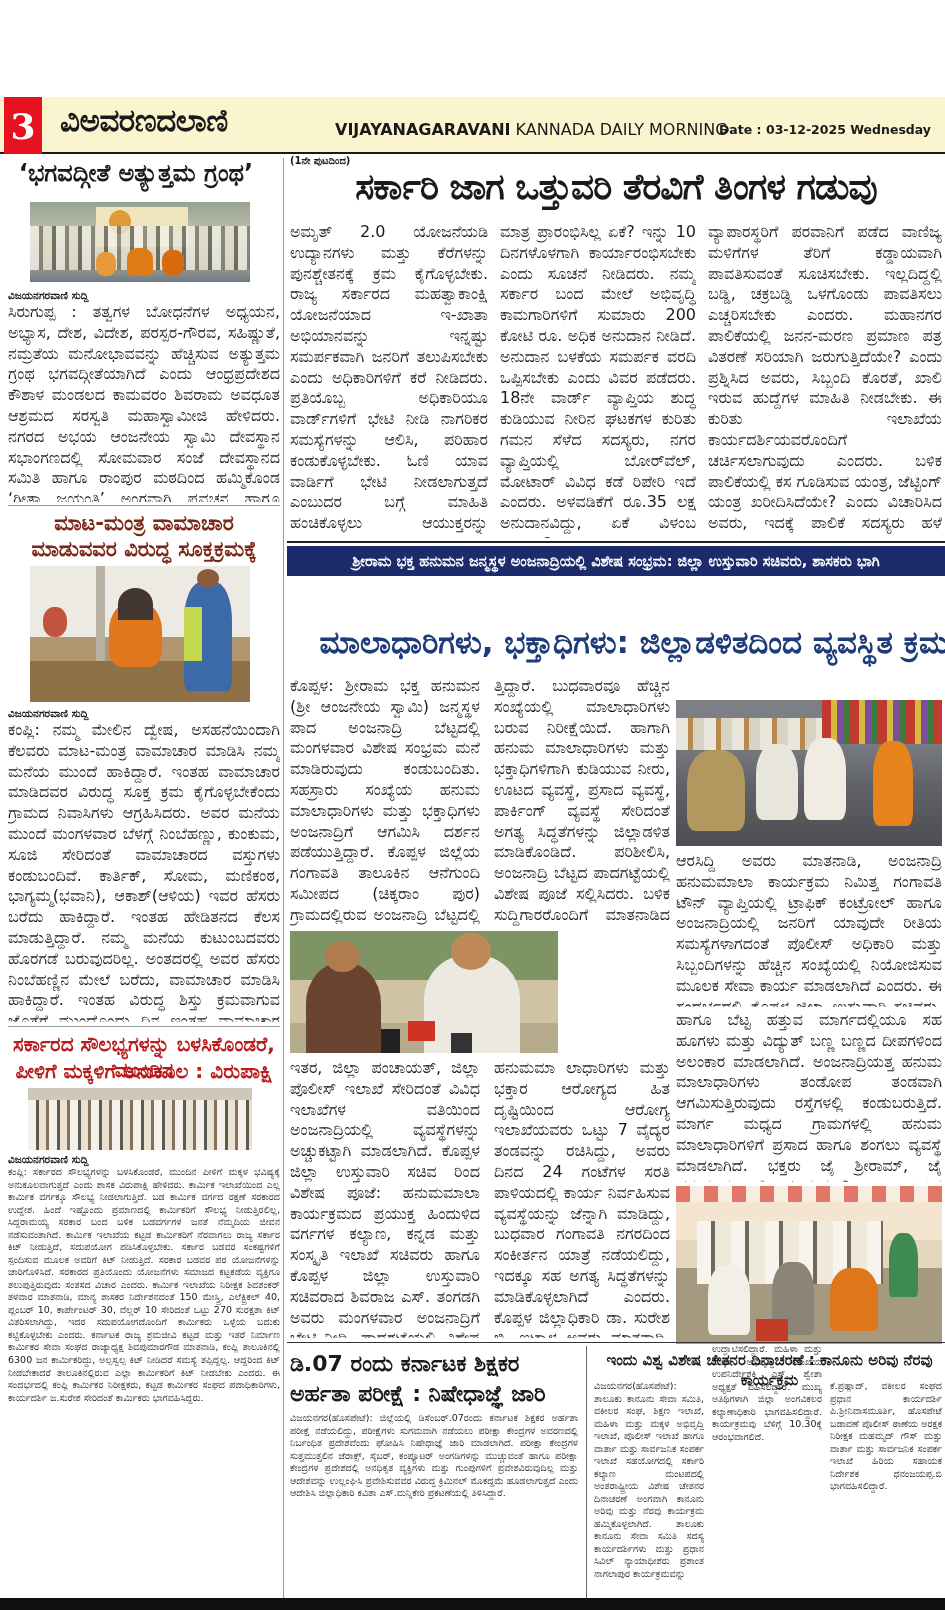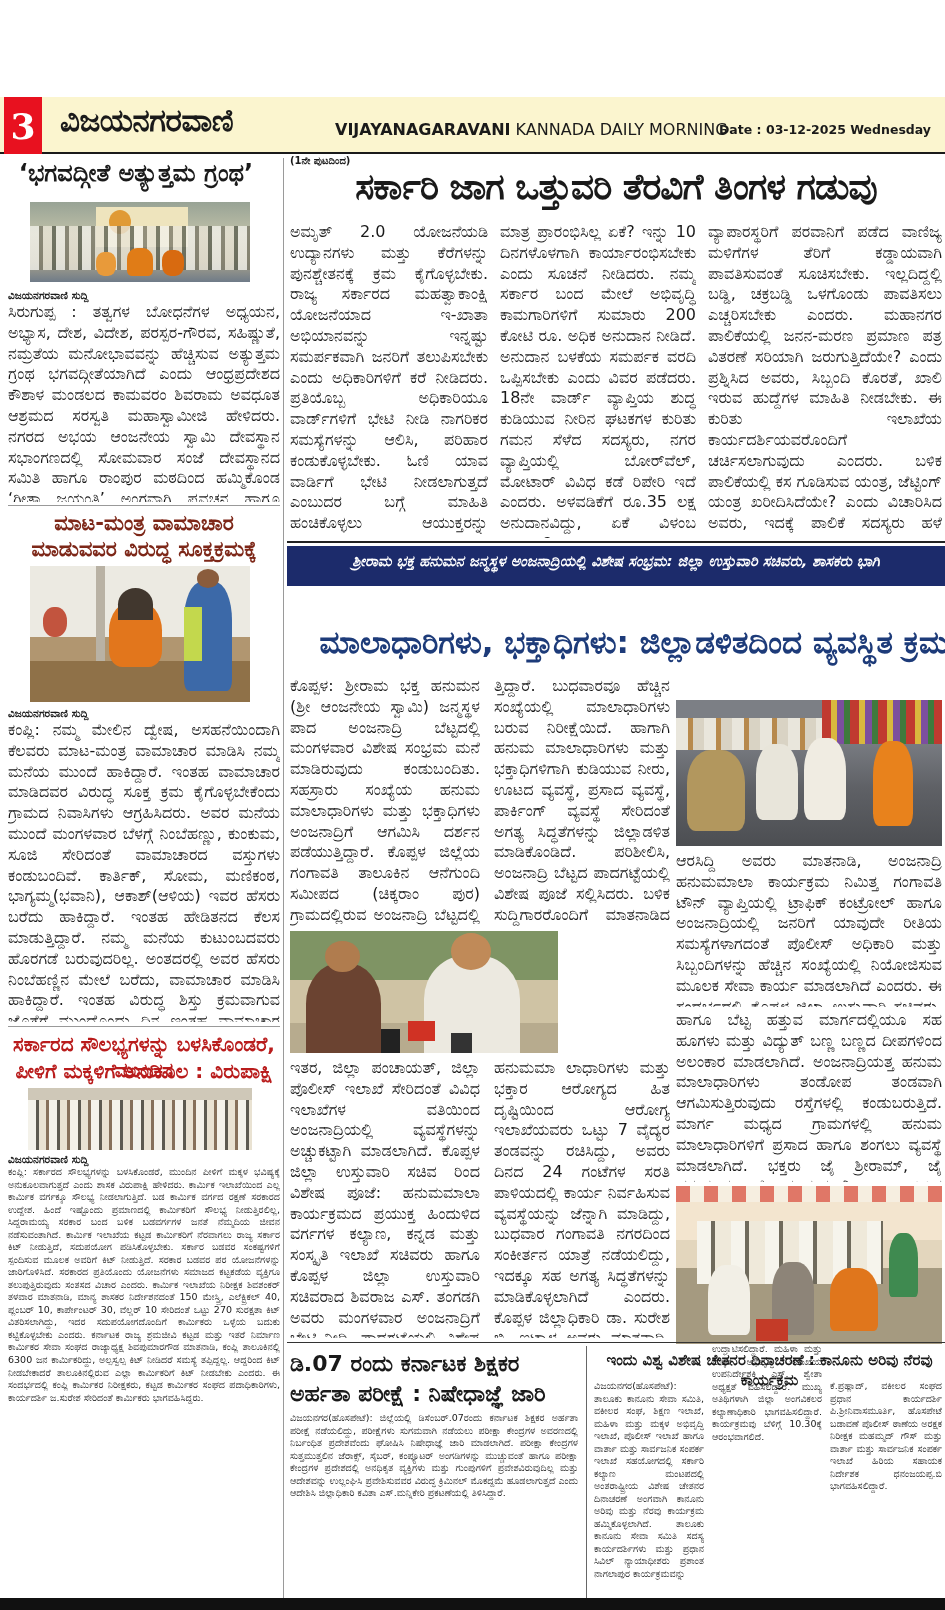--- a/index.html
+++ b/index.html
@@ -22,37 +22,37 @@
   
   .t{font-size:16px;line-height:1.3;text-align:justify;overflow:hidden;}
   .t-sm{font-size:9.5px;line-height:1.32;text-align:justify;overflow:hidden;}
   .dateline{font-size:10.5px;font-weight:bold;}
   .hl1{font-size:24px;font-weight:800;text-align:center;line-height:1.15;}
   .hl2{font-size:21px;font-weight:800;text-align:center;color:#7d2718;line-height:1.25;}
   .hl3{font-size:20px;font-weight:800;text-align:center;color:#b91c1c;line-height:1.3;}
   .main-hl{font-size:36px;font-weight:800;text-align:center;letter-spacing:-1px;line-height:1.1;}
   .cont-tag{font-size:10px;font-weight:bold;}
   .kicker{background:#1c2b6b;color:#ffffff;font-size:14.5px;font-weight:bold;text-align:center;
-          line-height:30px;height:40px;font-style:italic;}
+          line-height:30px;height:30px;}
   .big-blue{font-size:31px;font-weight:800;color:#1d3b79;text-align:center;line-height:1.2;}
   .box-hl{font-size:22px;font-weight:800;text-align:left;line-height:1.3;}
   .box-hl-sm{font-size:15px;font-weight:800;text-align:center;line-height:1.3;}
   
   .ph{overflow:hidden;}
   .blob{position:absolute;}
   .blackbar{background:#111;}
 </style>
 </head>
 <body>
 
 <div class="page">
 
   <div class="abs band"></div>
   <div class="abs pagenum">3</div>
-  <div class="abs mast-kn">ವಿಜಯನಗರವಾಣಿ</div>
+  <div class="abs mast-kn">ವಿಅವರಣದಲಾಣಿ</div>
   <div class="abs mast-en"><b>VIJAYANAGARAVANI</b><span> KANNADA DAILY MORNING</span></div>
   <div class="abs date-txt">Date : 03-12-2025 Wednesday</div>
 
   <div class="abs hl1" style="left:0;top:160px;width:272px;">‘ಭಗವದ್ಗೀತೆ ಅತ್ಯುತ್ತಮ ಗ್ರಂಥ’</div>
   <div class="abs ph" style="left:30px;top:202px;width:220px;height:80px;background:linear-gradient(180deg,#98a395 0%,#bfc0a8 40%,#a8a28c 75%,#6f7b88 100%);">
     <div class="blob" style="left:30%;top:6%;width:42%;height:50%;background:#eee4bd;"></div>
     <div class="blob" style="left:36%;top:10%;width:10%;height:30%;background:#e09a35;border-radius:50%;"></div>
     <div class="blob" style="left:0;top:30%;width:100%;height:55%;background:repeating-linear-gradient(90deg,#f2f1ea 0 9px,#7c7a6a 9px 13px,#e8e4d6 13px 22px,#5d6152 22px 26px);opacity:.8;"></div>
     <div class="blob" style="left:44%;top:58%;width:12%;height:34%;background:#e07c17;border-radius:40% 40% 20% 20%;"></div>
     <div class="blob" style="left:60%;top:60%;width:10%;height:32%;background:#d86a10;border-radius:40%;"></div>

